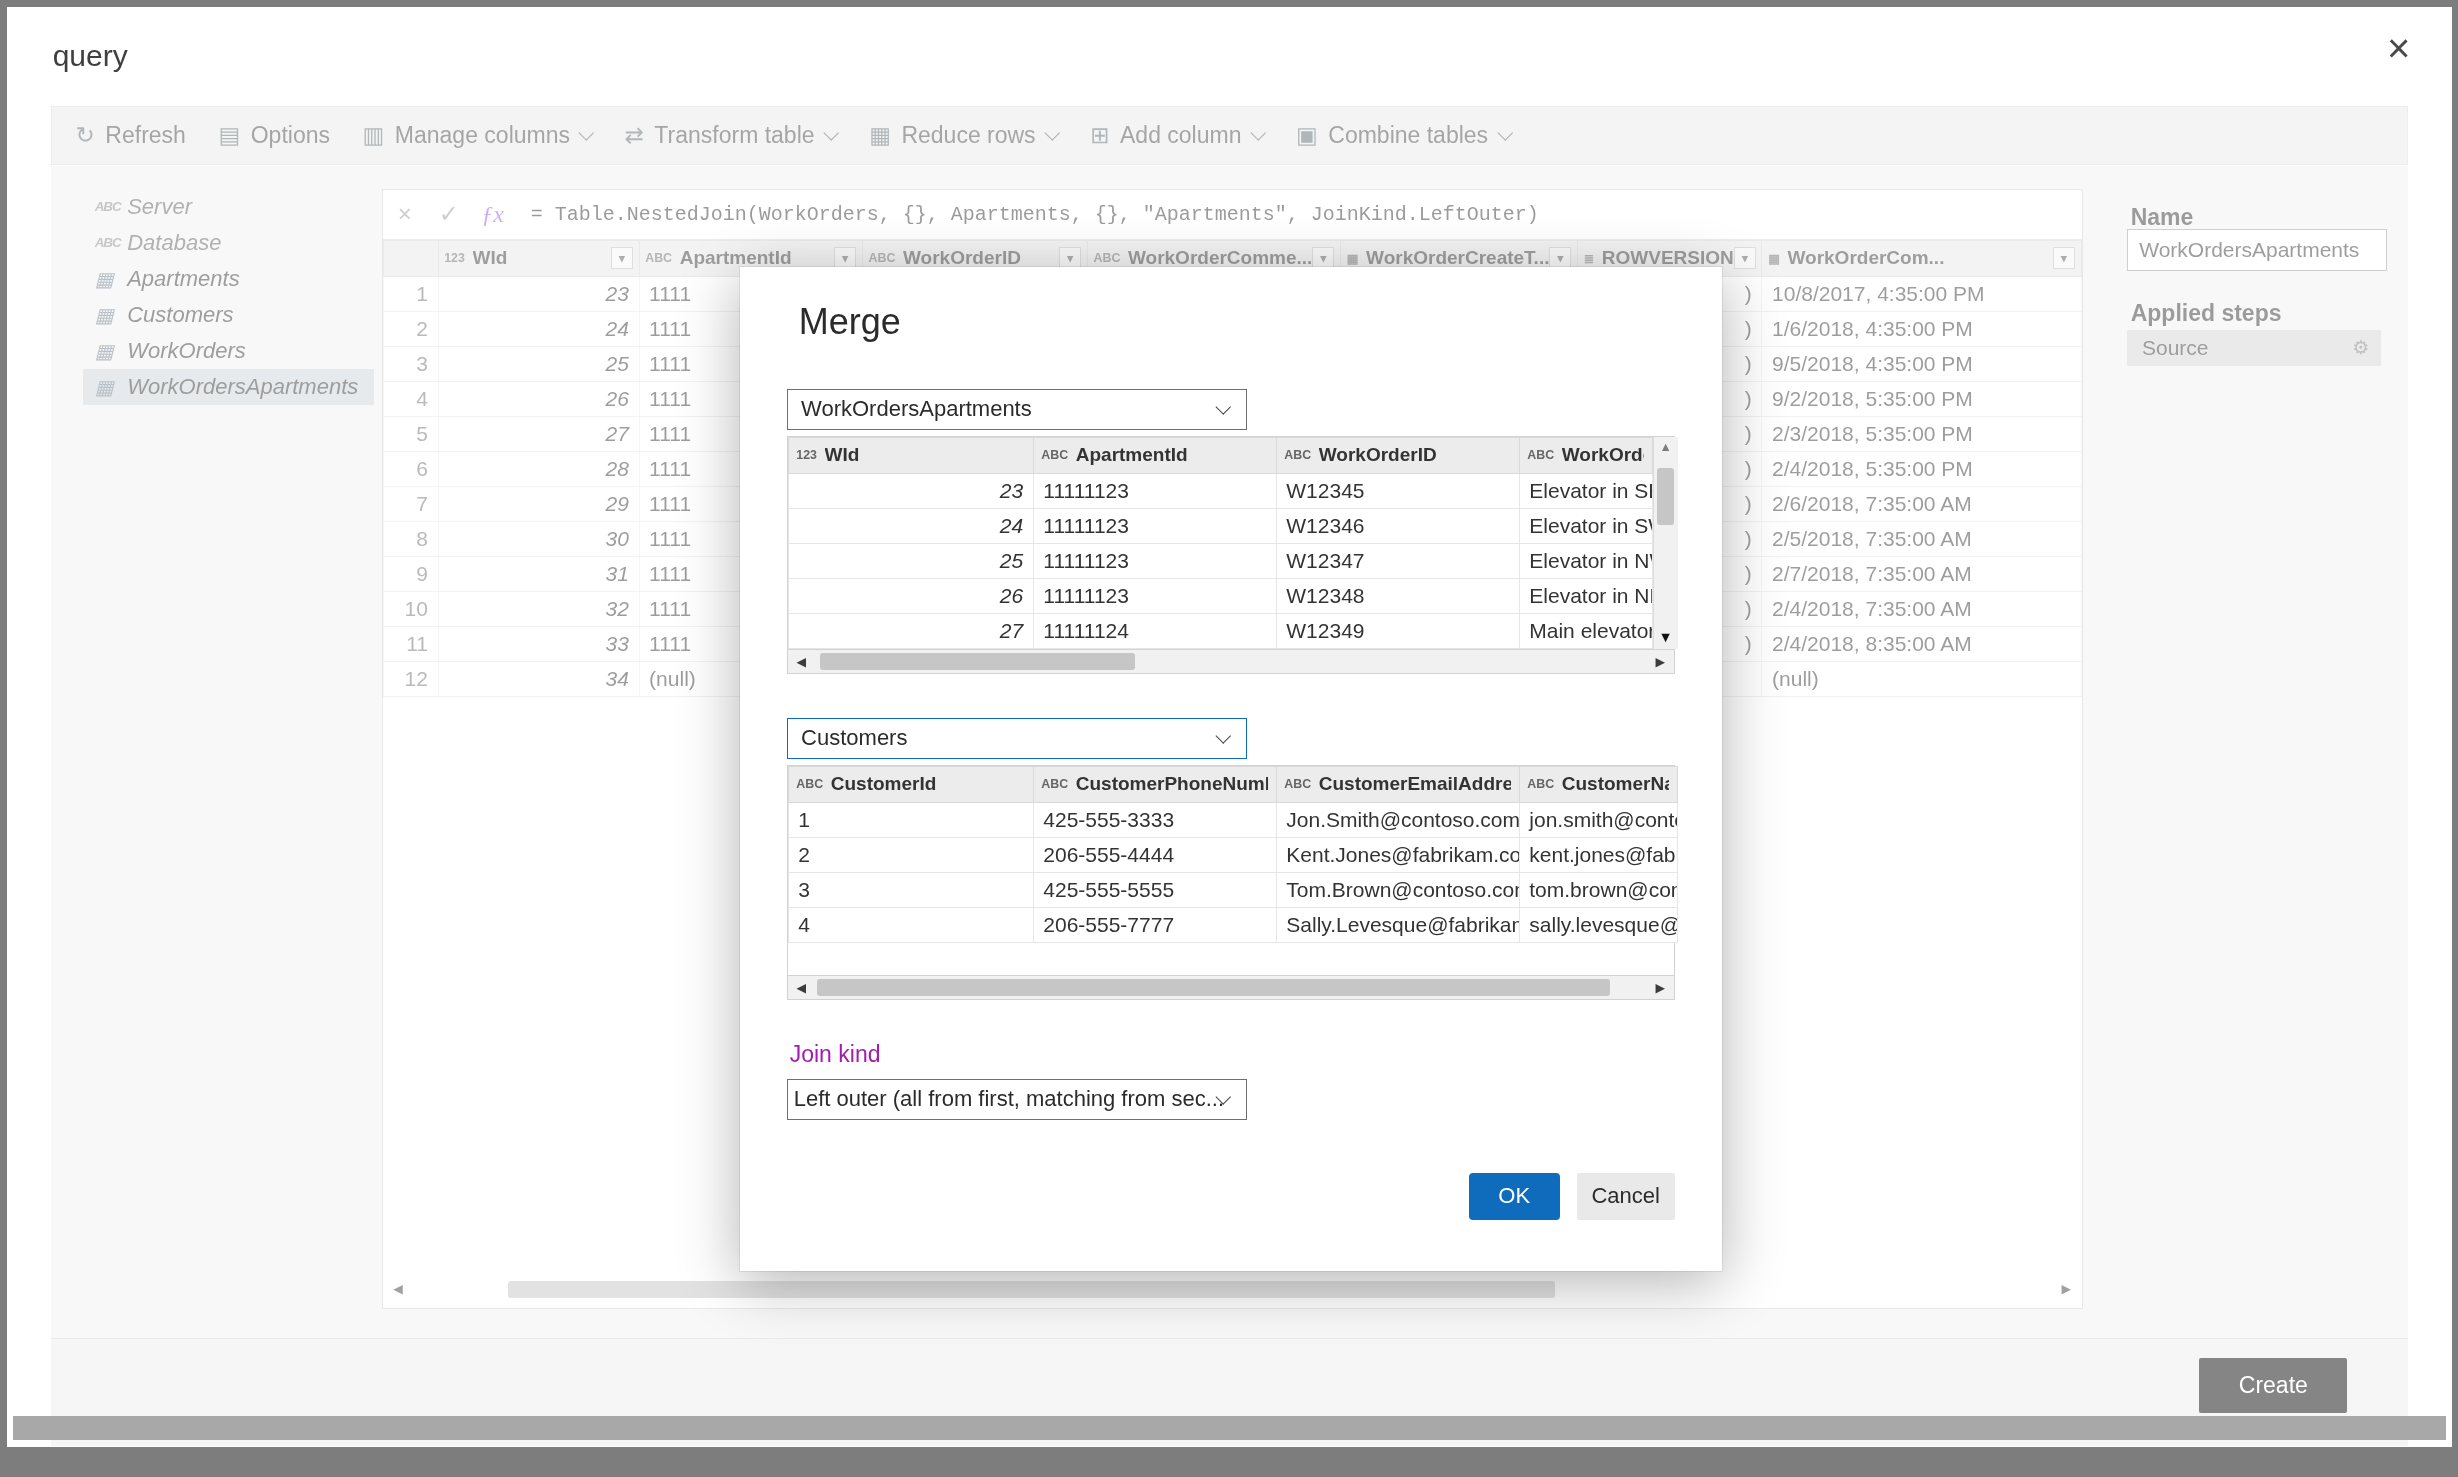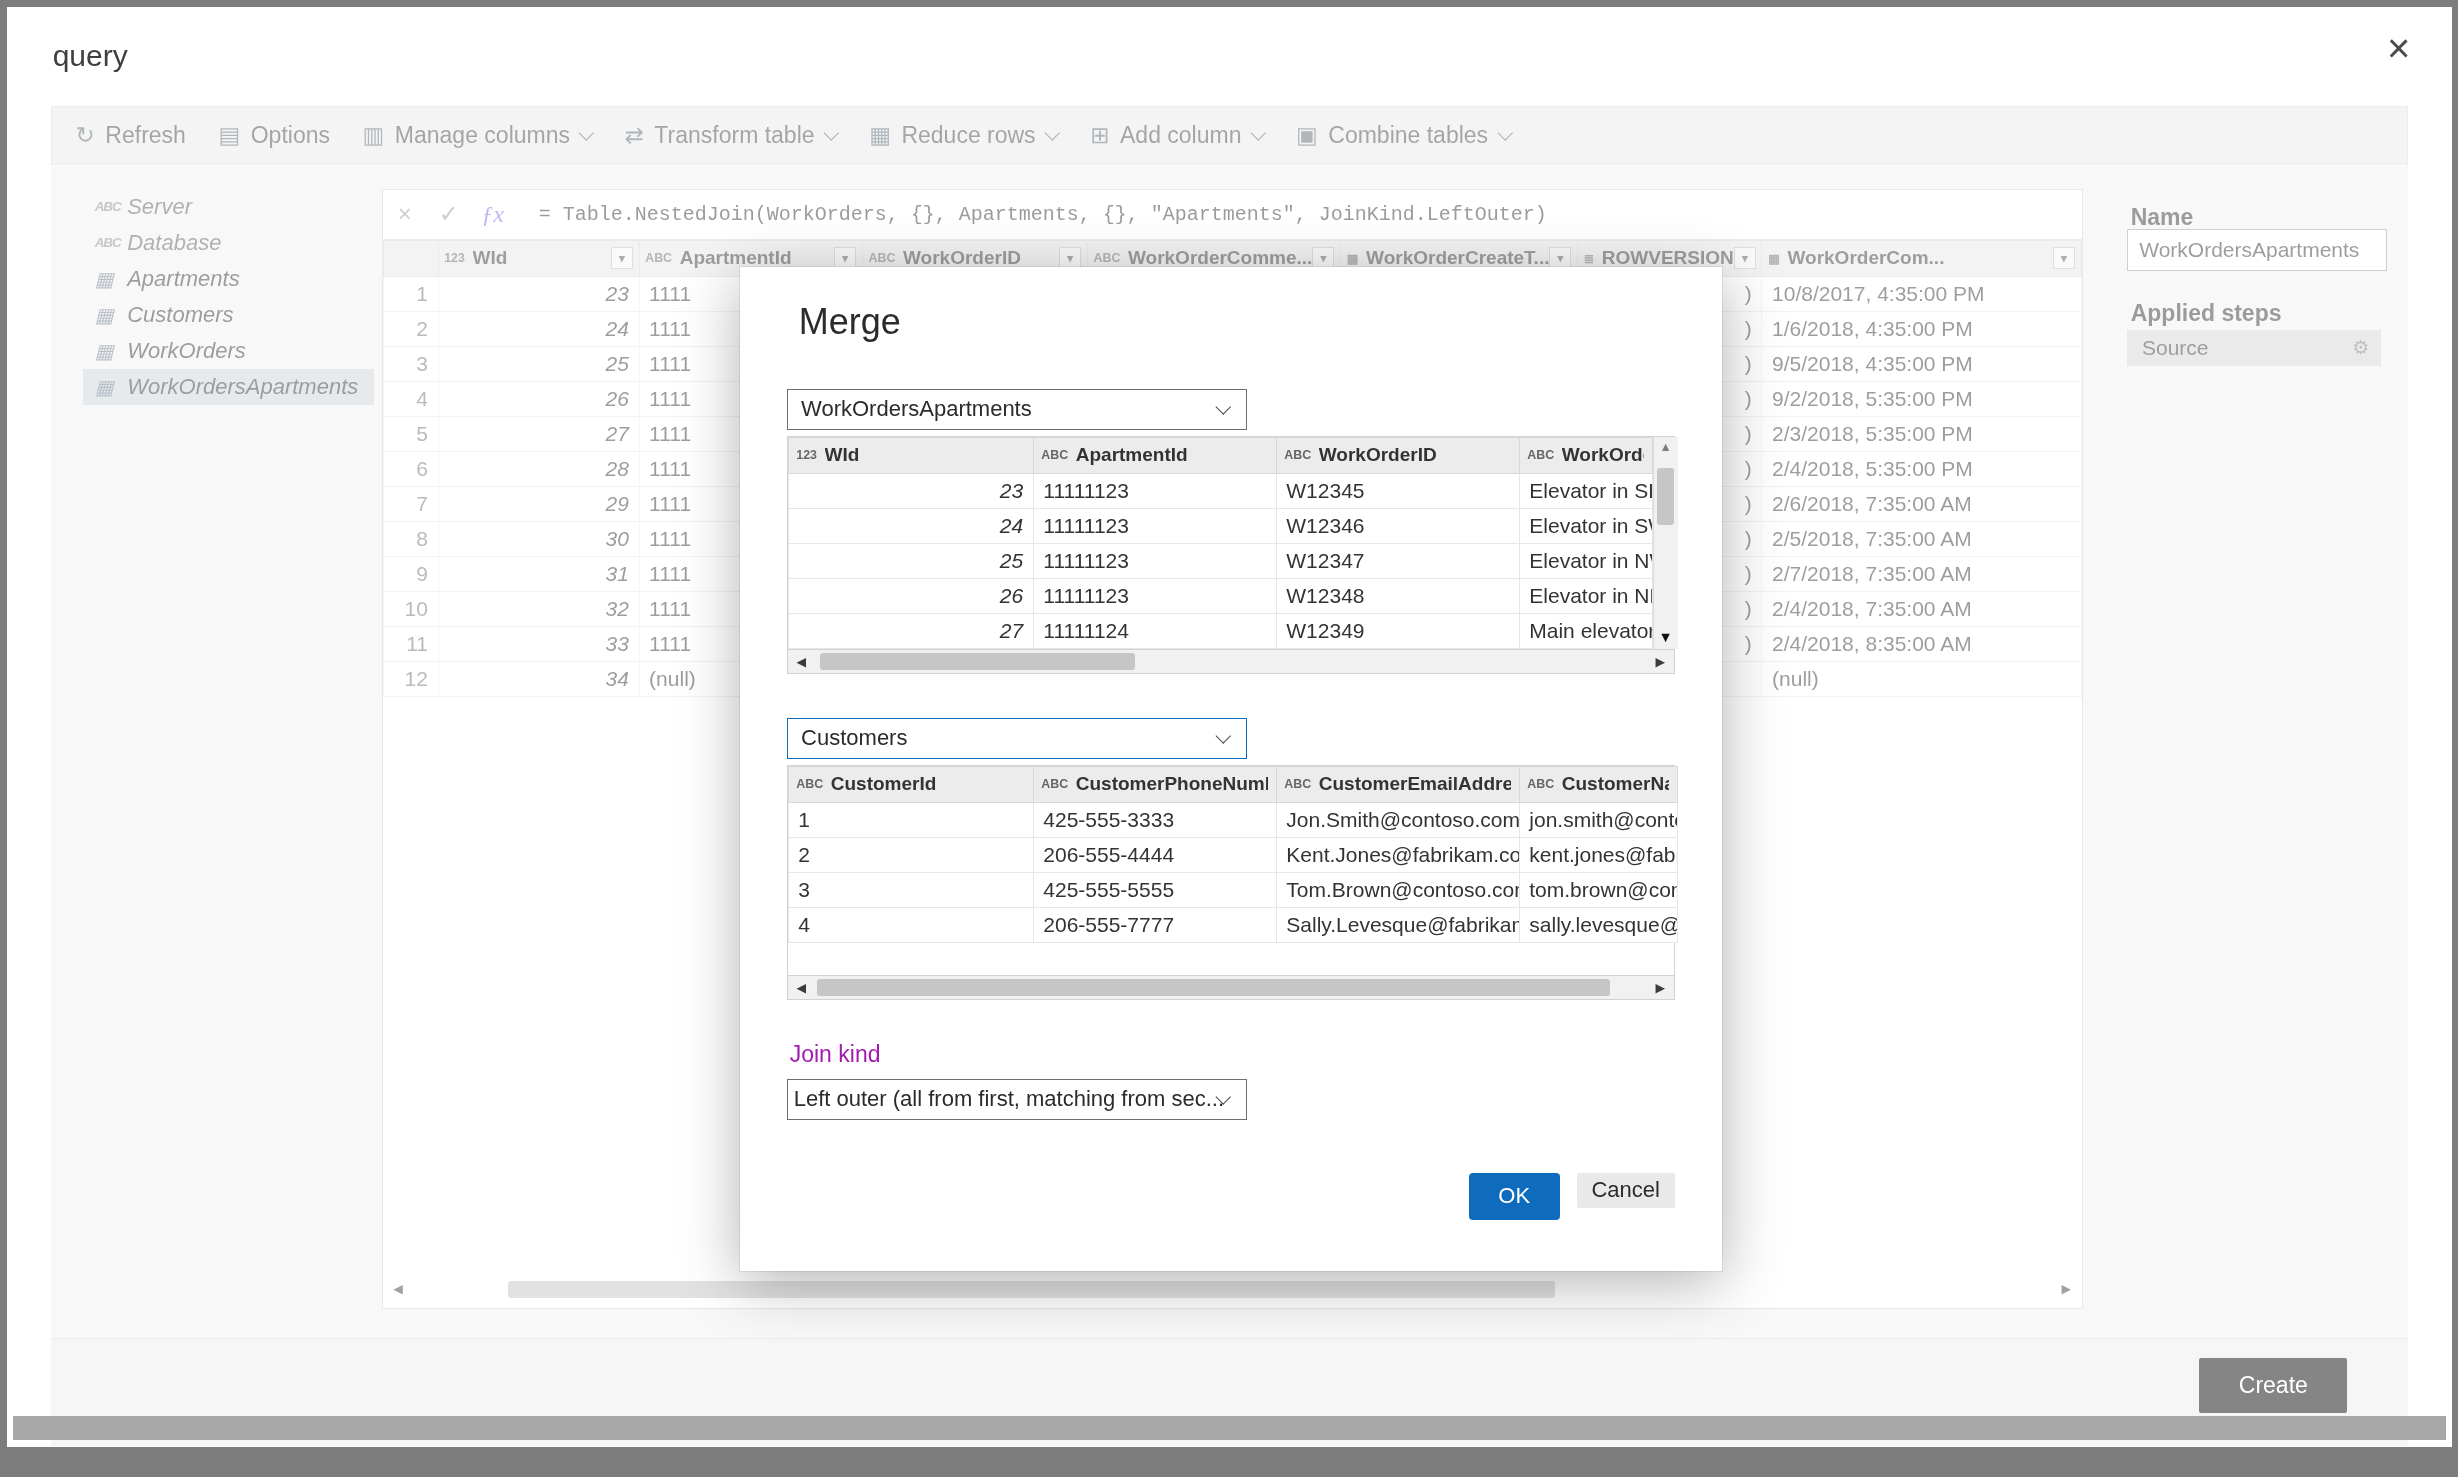--- a/index.html
+++ b/index.html
@@ -35,21 +35,21 @@
   .nav-glyph-abc { font-size:13.4px; font-weight:700; color:#8a8a8a; width:32.5px; letter-spacing:-1px; }
   .nav-glyph-tbl { font-size:20px; color:#6e7f90; width:32.5px; }
 
   
   .gridpanel { position:absolute; left:331px; top:23px; width:1701px; height:1120px; background:#fff; border:1px solid #cfcfcf; }
 
   .formulabar { position:absolute; left:0; top:0; right:0; height:50px; border-bottom:1px solid #d8d8d8;
                 display:flex; align-items:center; background:#fff; }
   .fb-btn { width:44px; text-align:center; color:#9a9a9a; font-size:24px; }
   .fb-fx { font-family:"Liberation Serif", serif; font-style:italic; font-size:24px; color:#8b5cf6; width:44px; text-align:center; }
-  .fb-formula { font-family:"Liberation Mono", monospace; font-size:20px; color:#2e2e2e; margin-left:24px; white-space:pre; }
+  .fb-formula { font-family:"Liberation Mono", monospace; font-size:20px; color:#2e2e2e; margin-left:16px; white-space:pre; }
 
   table.maingrid { position:absolute; left:0; top:50px; border-collapse:collapse; table-layout:fixed; }
   table.maingrid th { height:36px; background:#e6e6e6; border:1px solid #d4d4d4; font-size:19px; font-weight:700;
                       color:#333; text-align:left; padding:0 5.7px; overflow:hidden; white-space:nowrap; }
   table.maingrid td { height:35px; border:1px solid #eaeaea; border-bottom:1px solid #e4e4e4; font-size:21px;
                       padding:0 9.6px; white-space:nowrap; overflow:hidden; background:#fff; }
   .th-flex { display:flex; align-items:center; }
   .tglyph { font-size:12.4px; font-weight:700; color:#666; margin-right:7.6px; flex:none; }
   .th-label { overflow:hidden; white-space:nowrap; flex:0 1 auto; }
   .filter { margin-left:auto; flex:none; width:22px; height:22px; border:1px solid #bdbdbd; background:#f4f4f4;
@@ -111,21 +111,21 @@
   .pt-body { display:flex; border:1px solid #d2d2d2; border-bottom:none; background:#fff; }
   .pt-col { flex:1; }
   table.ptbl { border-collapse:collapse; table-layout:fixed; width:100%; }
   table.ptbl th { height:36px; background:#ececec; border:1px solid #d9d9d9; font-size:19px; font-weight:700; color:#333;
                   text-align:left; padding:0 7.6px; white-space:nowrap; overflow:hidden; }
   table.ptbl td { height:35px; border:1px solid #e6e6e6; font-size:21px; color:#333; padding:0 9.6px;
                   white-space:nowrap; overflow:hidden; background:#fff; }
   .pt2-filler { height:32px; background:#fff; }
   .ok-btn { position:absolute; left:729px; top:906px; width:91px; height:47px; background:#0f6cbd; color:#fff;
             font-size:22px; display:flex; align-items:center; justify-content:center; border-radius:4px; }
-  .cancel-btn { position:absolute; left:837px; top:906px; width:98px; height:35px; background:#e9e9e9; color:#2b2b2b;
+  .cancel-btn { position:absolute; left:837px; top:906px; width:98px; height:47px; background:#e9e9e9; color:#2b2b2b;
                 font-size:22px; display:flex; align-items:center; justify-content:center; border-radius:1.9px; }
 </style>
 </head>
 <body>
 
 <div class="window">
 
   <div class="titlebar">
     <div class="win-title">query</div>
     <div class="win-close">×</div>

